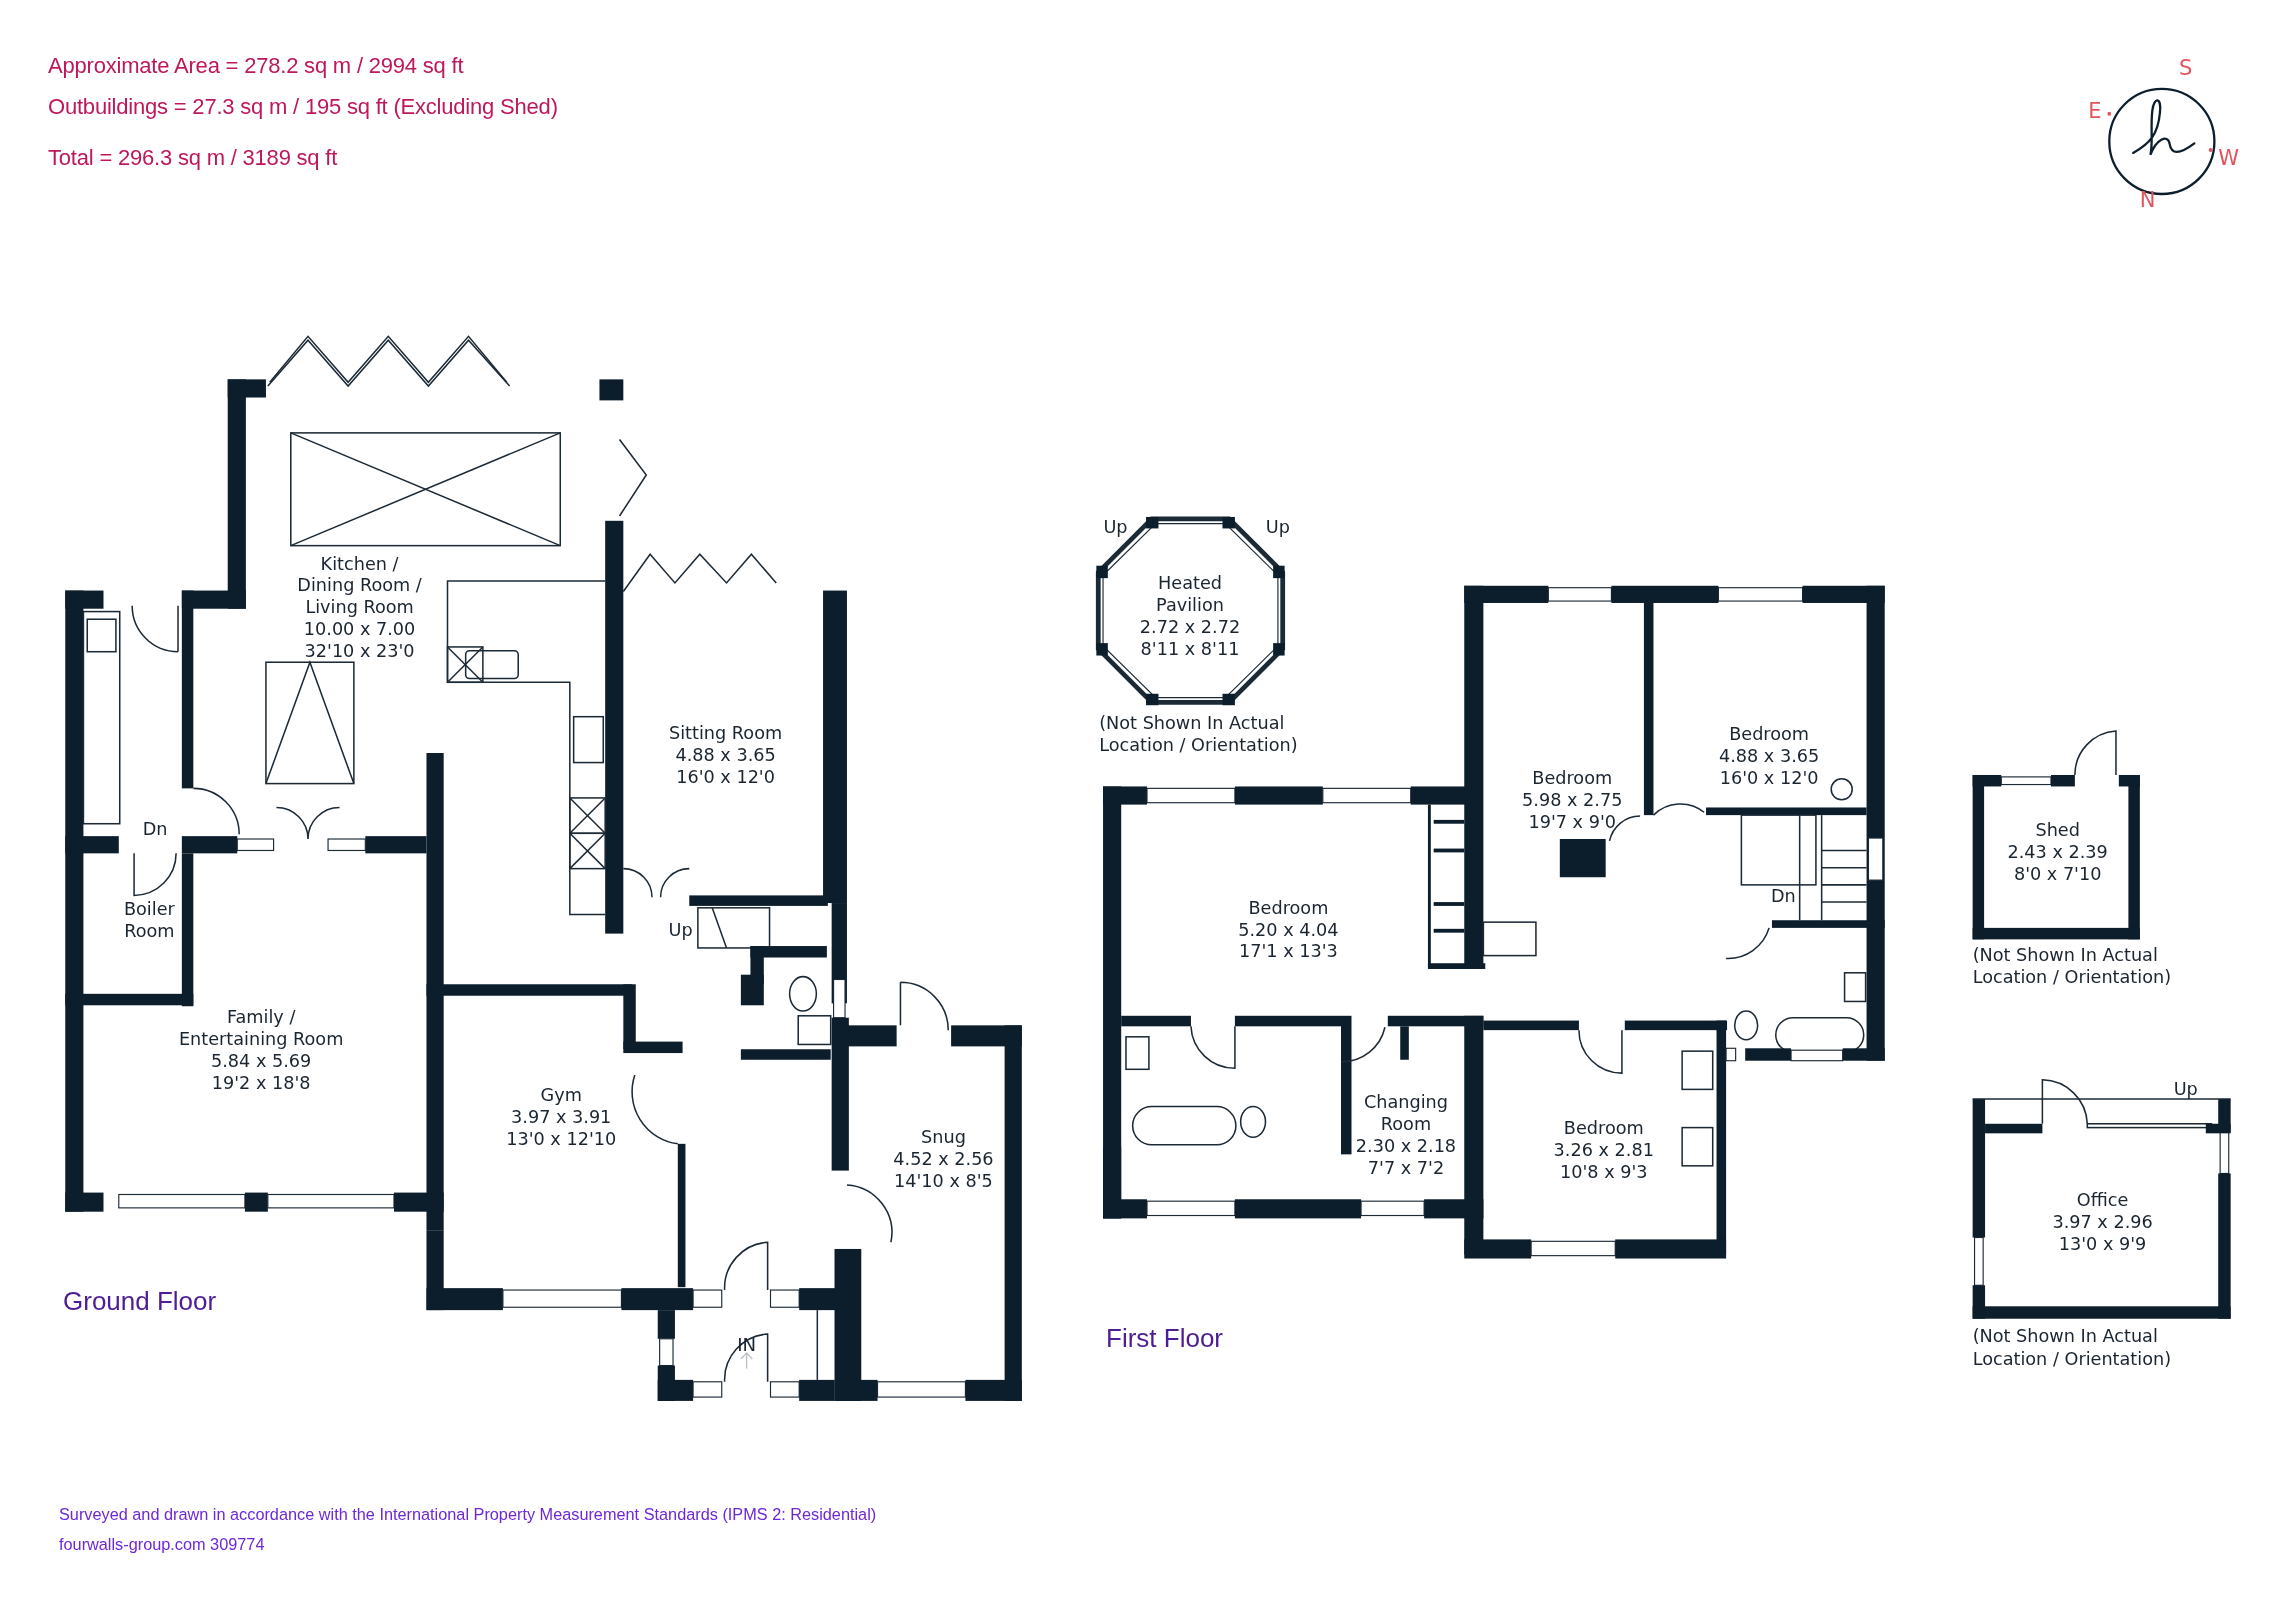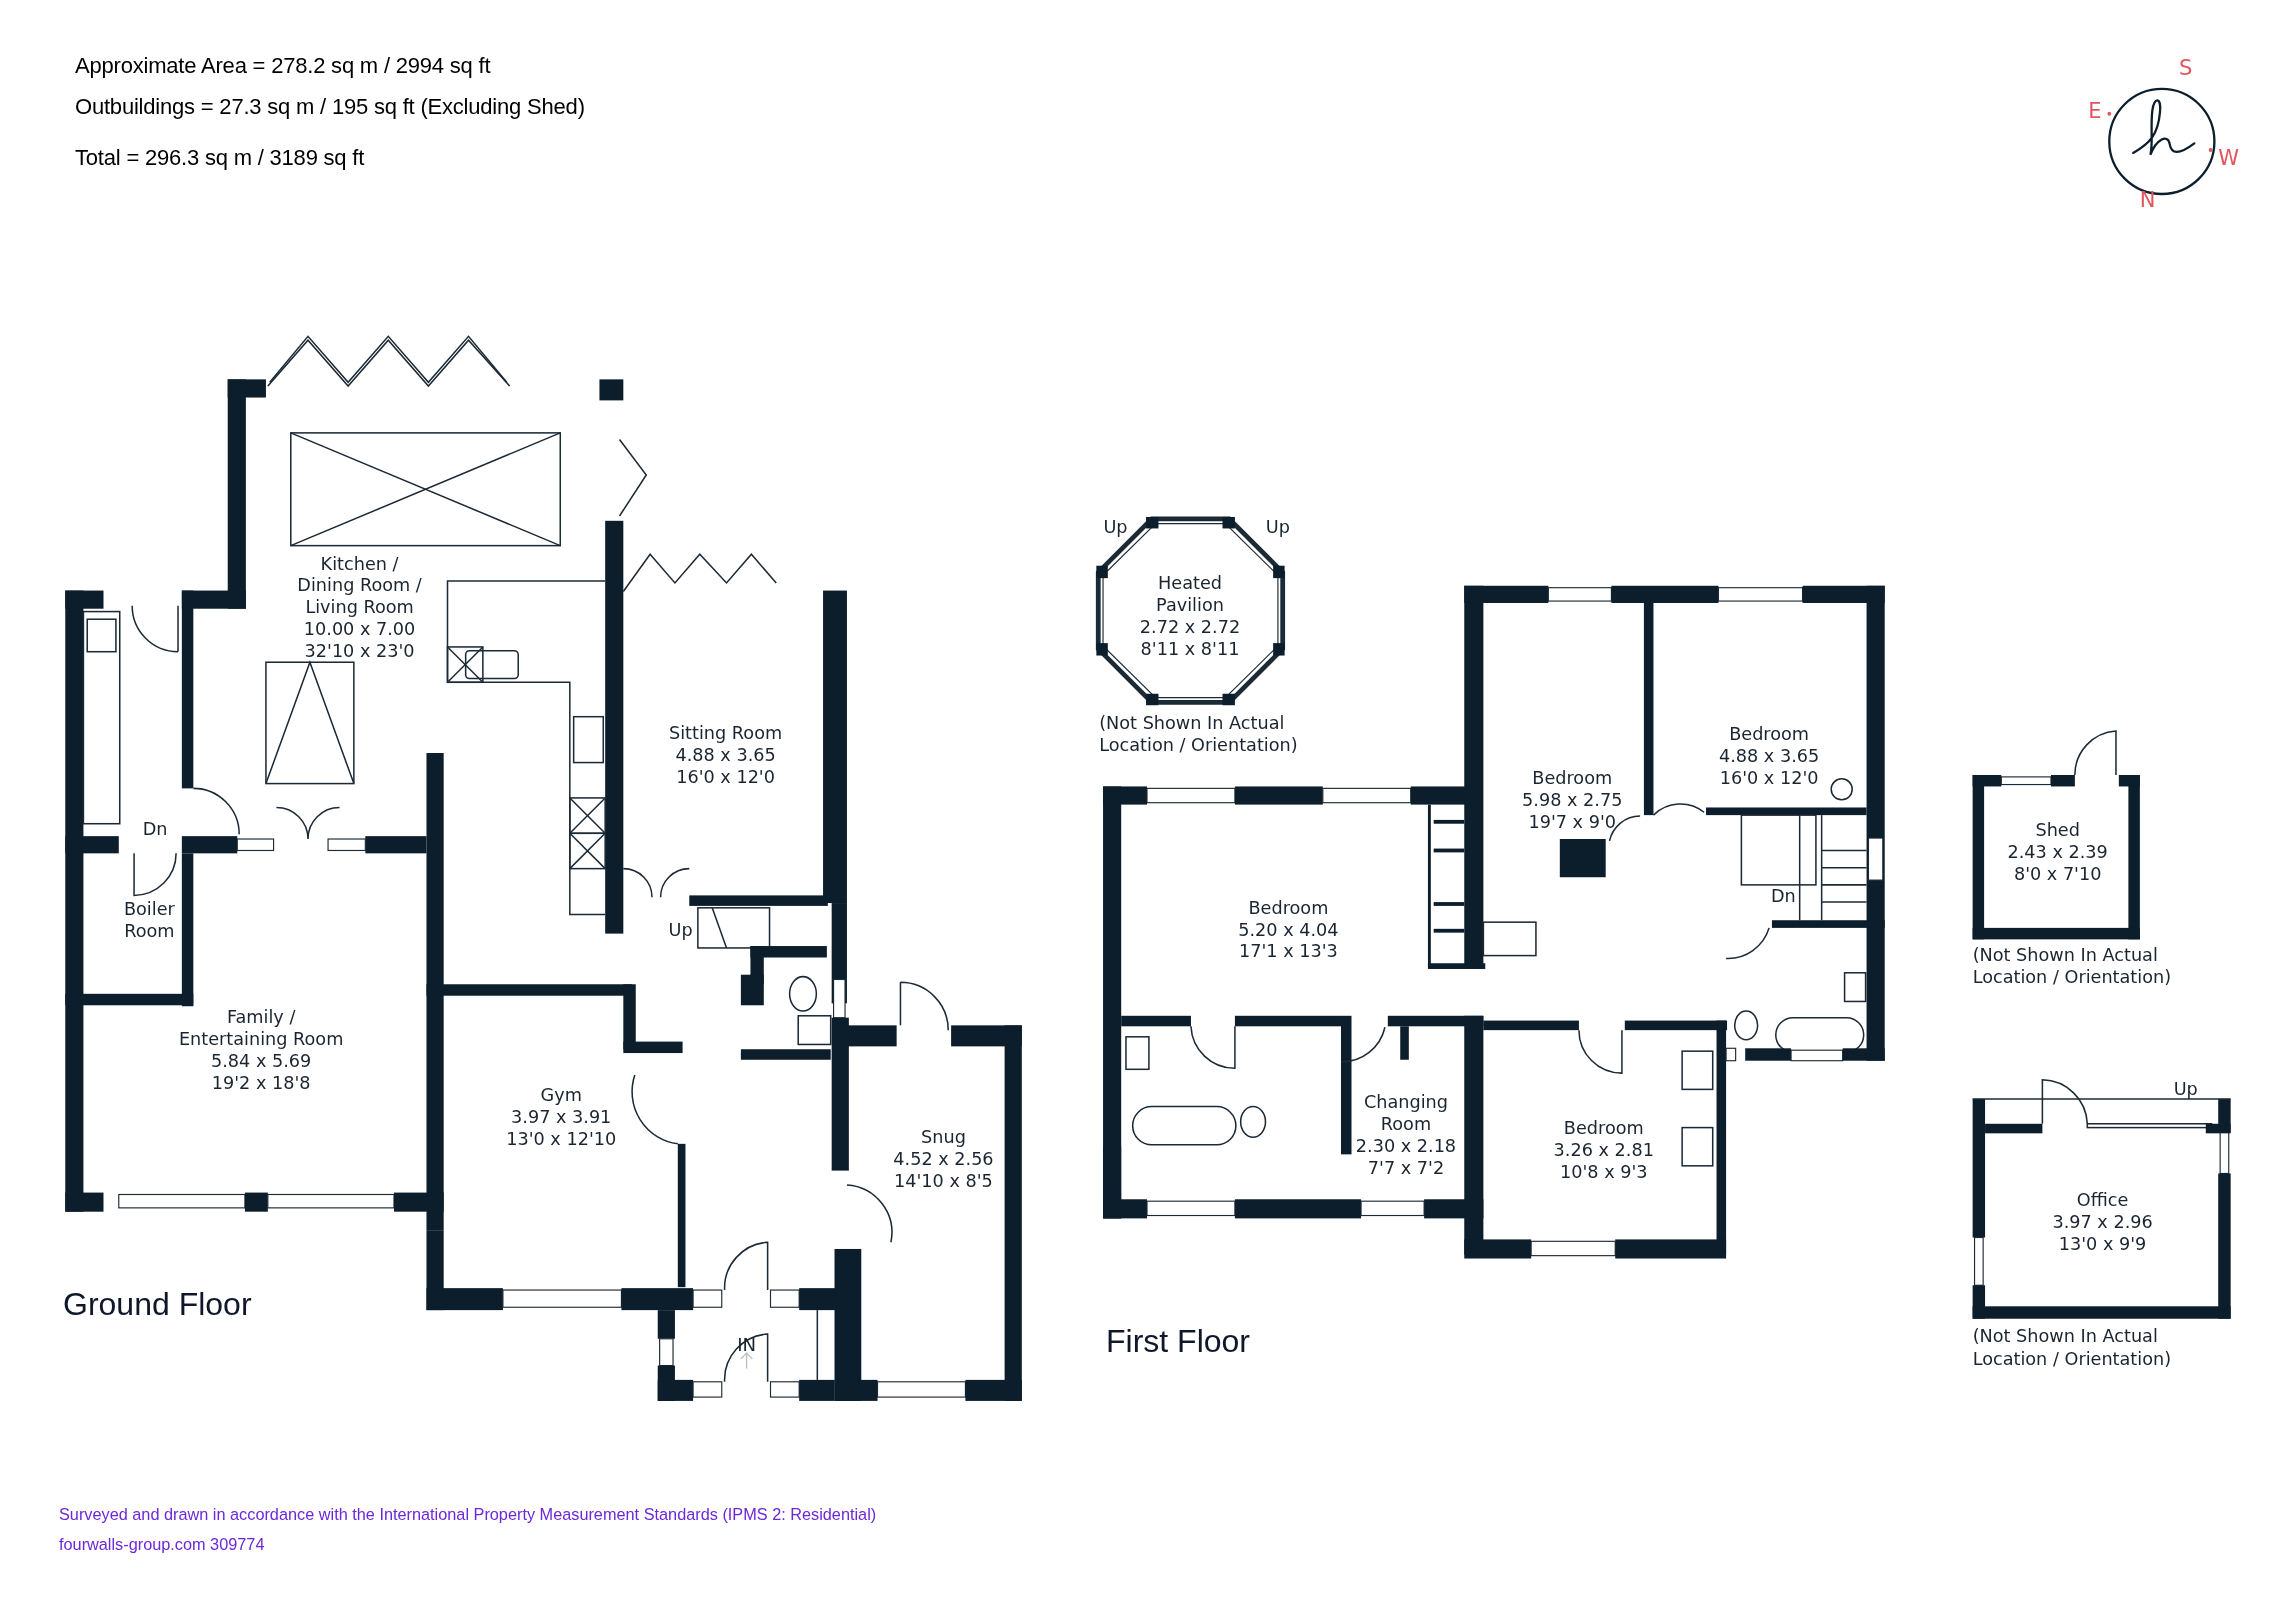--- a/index.html
+++ b/index.html
@@ -1,19 +1,19 @@
 <!DOCTYPE html>
 <html><head>
 <meta charset="utf-8">
 <style>
   html, body { margin:0; padding:0; background:#ffffff; }
   body { width:2294px; height:1614px; position:relative; overflow:hidden;
          font-family:"Liberation Sans", "DejaVu Sans", sans-serif; color:#14202b; }
-  .hdr { position:absolute; left:75px; font-size:22px; letter-spacing:-0.2px; color:#000000; white-space:nowrap; }
-  .floor-label { position:absolute; font-size:32px; color:#0f172a; white-space:nowrap; }
+  .hdr { position:absolute; left:48px; font-size:22px; letter-spacing:-0.2px; color:#be185d; white-space:nowrap; }
+  .floor-label { position:absolute; font-size:26px; color:#4c1d95; white-space:nowrap; }
   .foot { position:absolute; left:59px; font-size:16.3px; color:#6d28d9; white-space:nowrap; }
   svg#plan { position:absolute; left:0; top:0; }
   .wall { fill:#0c1e2c; }
   .thin { fill:none; stroke:#1c2a36; stroke-width:1.6; }
   .win { fill:#ffffff; stroke:#1c2a36; stroke-width:1.2; }
   .rl { font-family:"DejaVu Sans", sans-serif; font-size:18.5px; fill:#1a2530; text-anchor:middle; }
   .cap { font-family:"DejaVu Sans", sans-serif; font-size:18.5px; fill:#1a2530; }
   .cmp { font-family:"DejaVu Sans", sans-serif; font-size:22px; fill:#e3555c; text-anchor:middle; }
 </style>
 </head>

